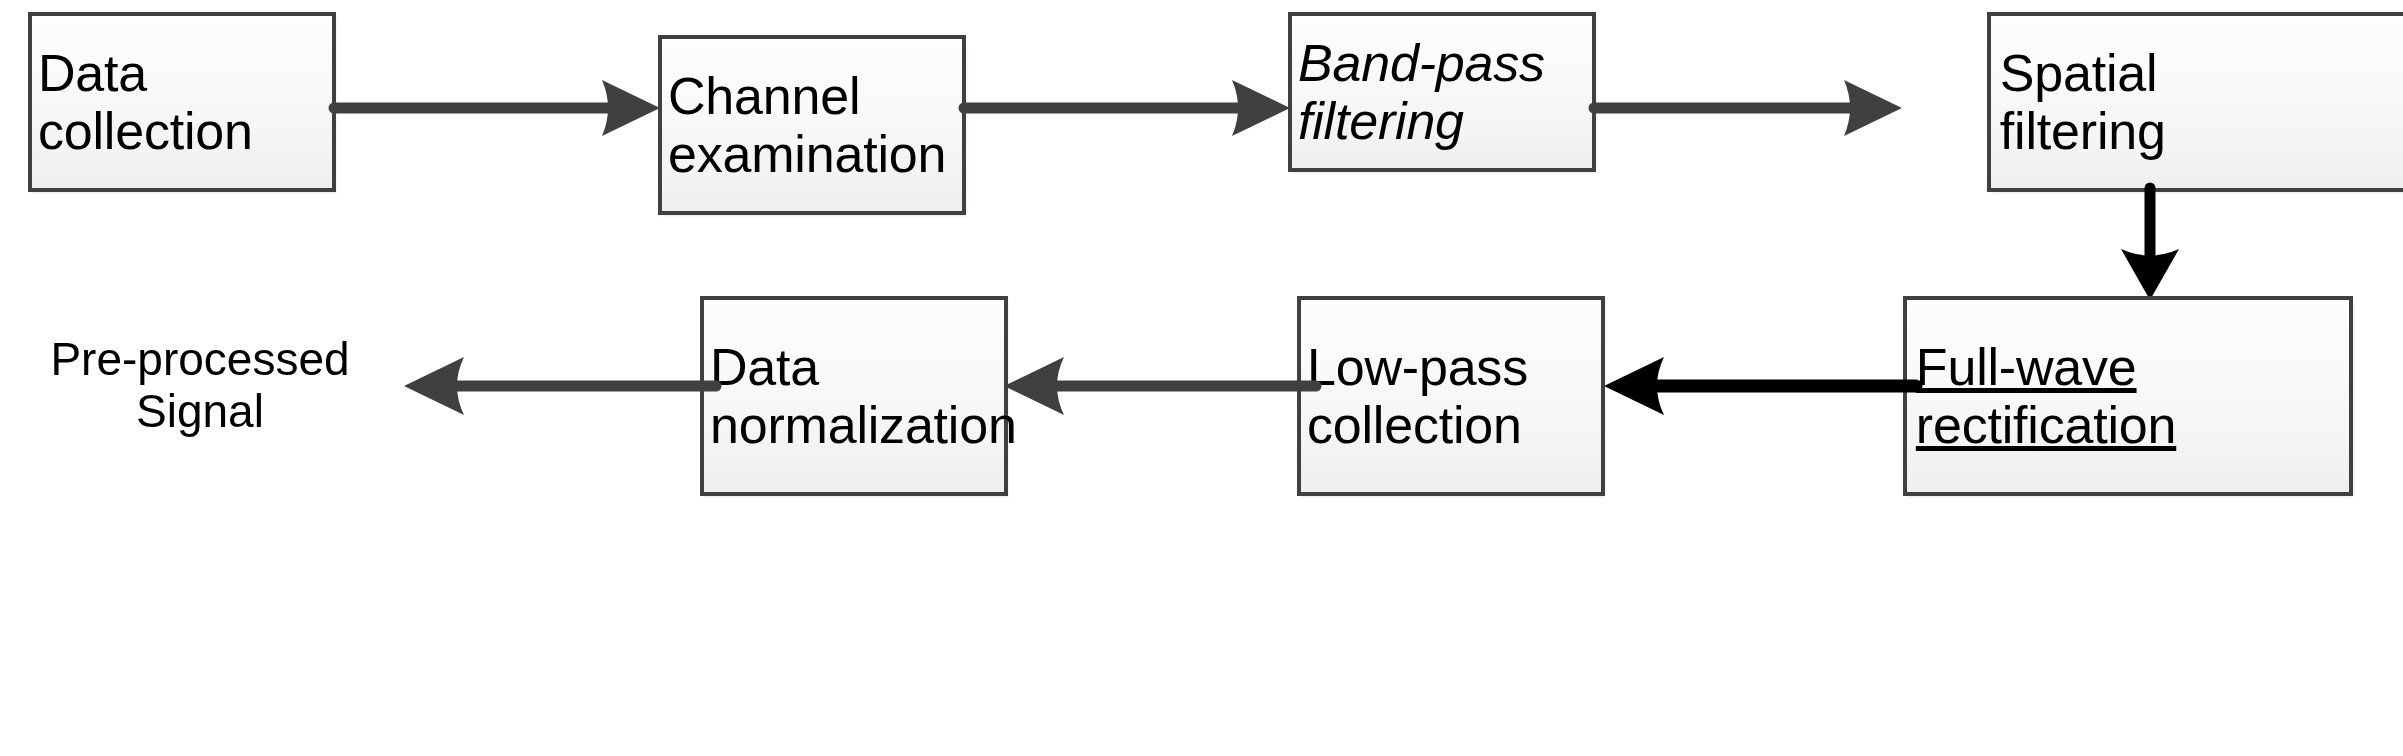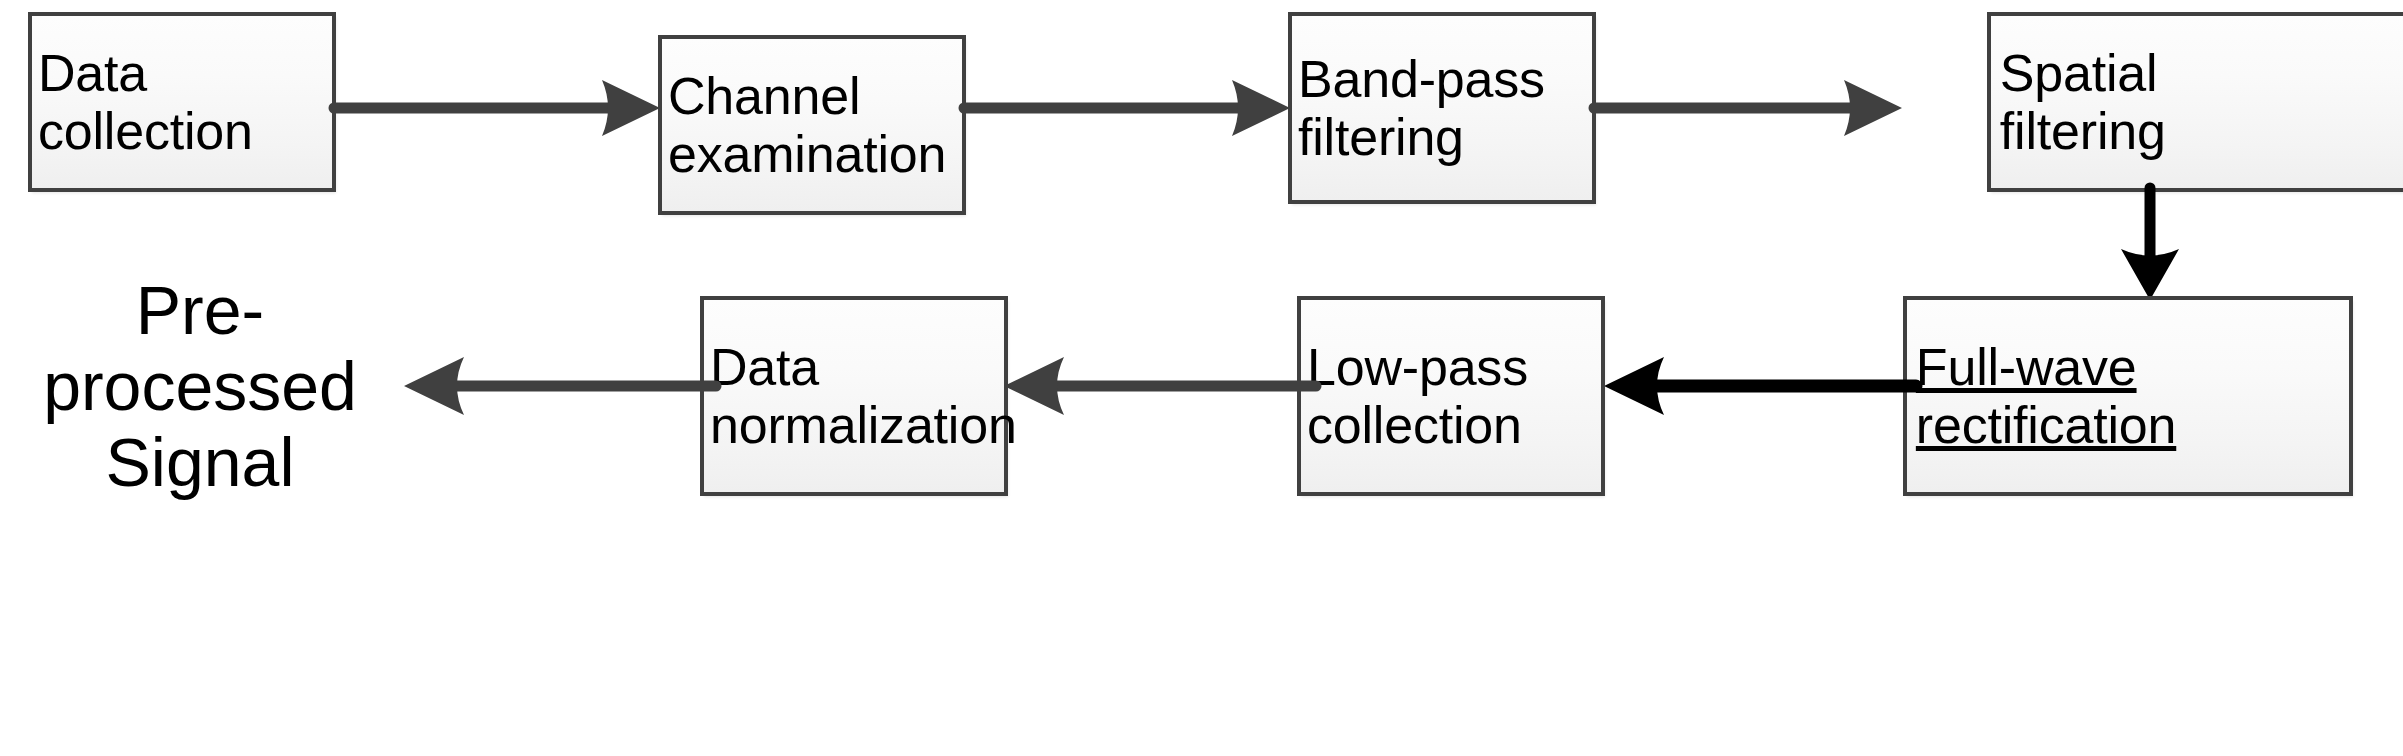--- a/index.html
+++ b/index.html
@@ -40,21 +40,21 @@
   }
 
   
   .plain-node {
     position: absolute;
     display: flex;
     align-items: center;
     justify-content: center;
     text-align: center;
     color: #000000;
-    font-size: 68px;
+    font-size: 46px;
     line-height: 1.12;
   }
   .plain-node .label { white-space: pre-line; }
 
   
   .conn {
     position: absolute;
     pointer-events: none;
   }
   .conn svg { display: block; overflow: visible; }
@@ -81,21 +81,21 @@
 examination</span>
   </div>
 
   <div class="conn" style="left:960px; top:78px; width:340px; height:60px;">
     <svg width="340" height="60" viewBox="0 0 340 60" xmlns="http://www.w3.org/2000/svg">
       <line x1="4" y1="30" x2="285" y2="30" stroke="#404040" stroke-width="11" stroke-linecap="round"></line>
       <path d="M 330 30 L 272 2 Q 284 30 272 58 Z" fill="#404040"></path>
     </svg>
   </div>
 
-  <div class="node" style="left:1288px; top:12px; width:308px; height:192px;">
+  <div class="node" style="left:1288px; top:12px; width:308px; height:160px;font-style:italic;">
     <span class="label">Band-pass
 filtering</span>
   </div>
 
   <div class="conn" style="left:1590px; top:78px; width:320px; height:60px;">
     <svg width="320" height="60" viewBox="0 0 320 60" xmlns="http://www.w3.org/2000/svg">
       <line x1="4" y1="30" x2="266" y2="30" stroke="#404040" stroke-width="11" stroke-linecap="round"></line>
       <path d="M 312 30 L 254 2 Q 266 30 254 58 Z" fill="#404040"></path>
     </svg>
   </div>

